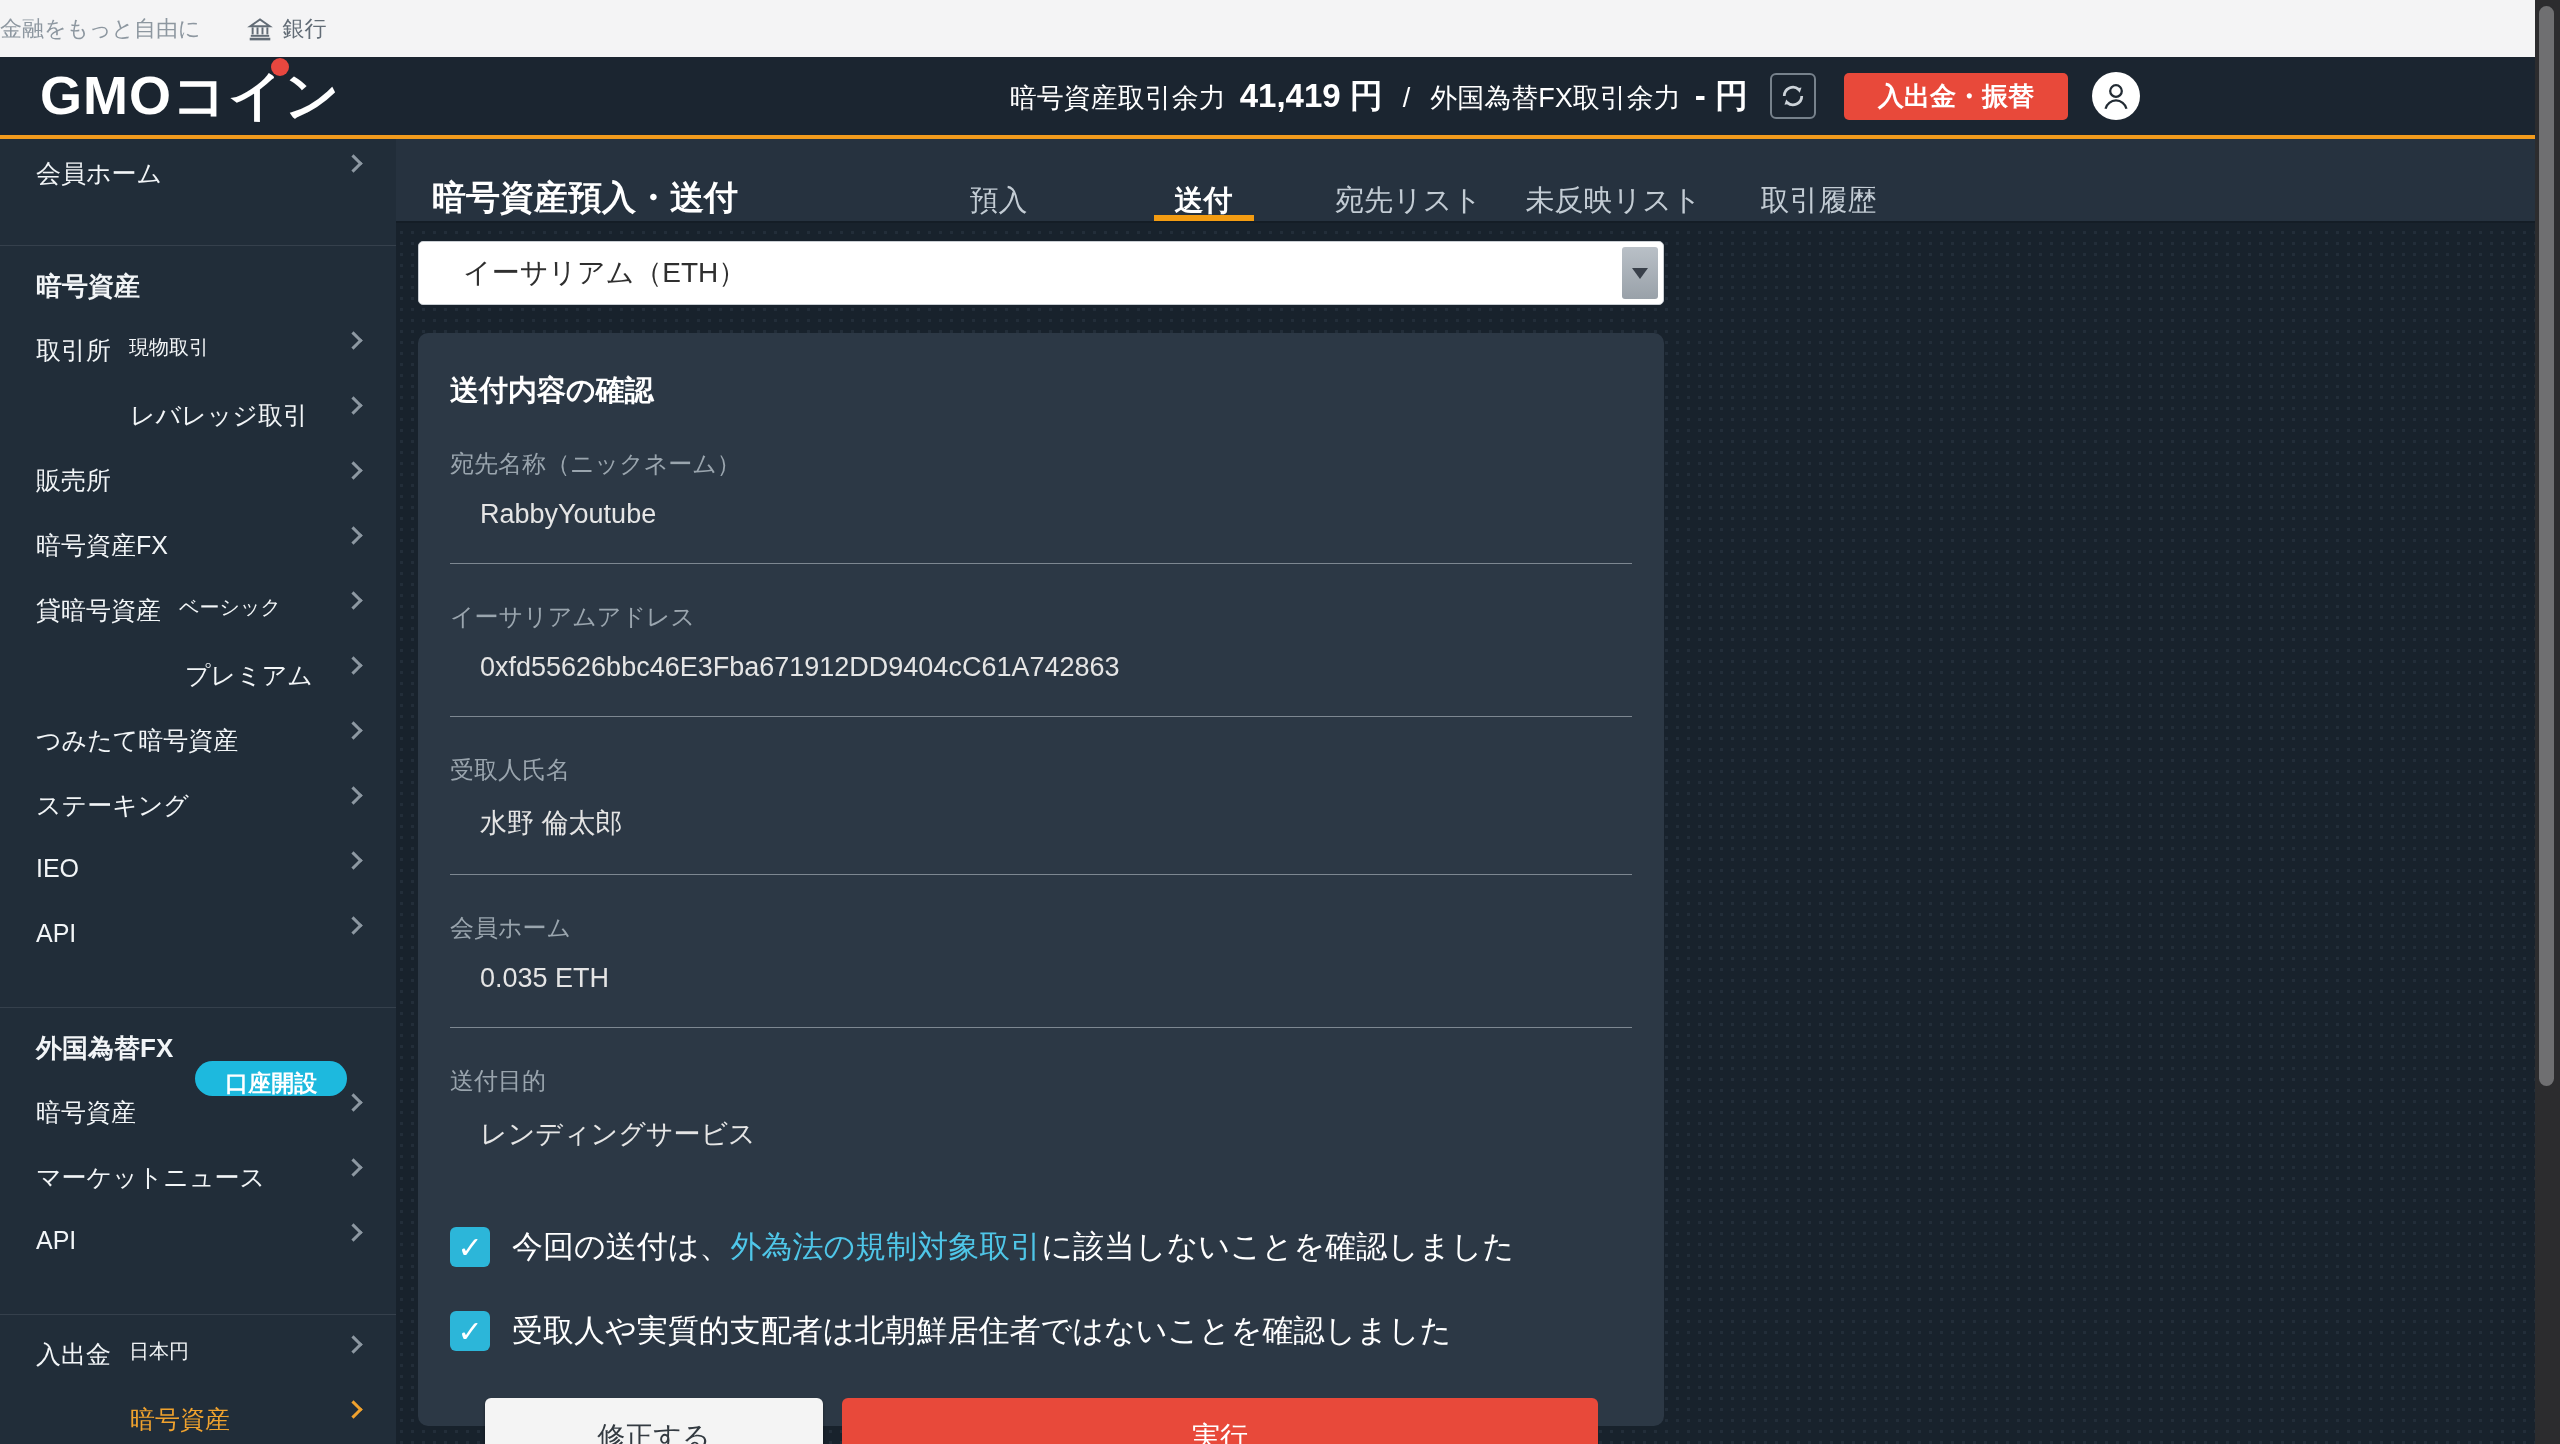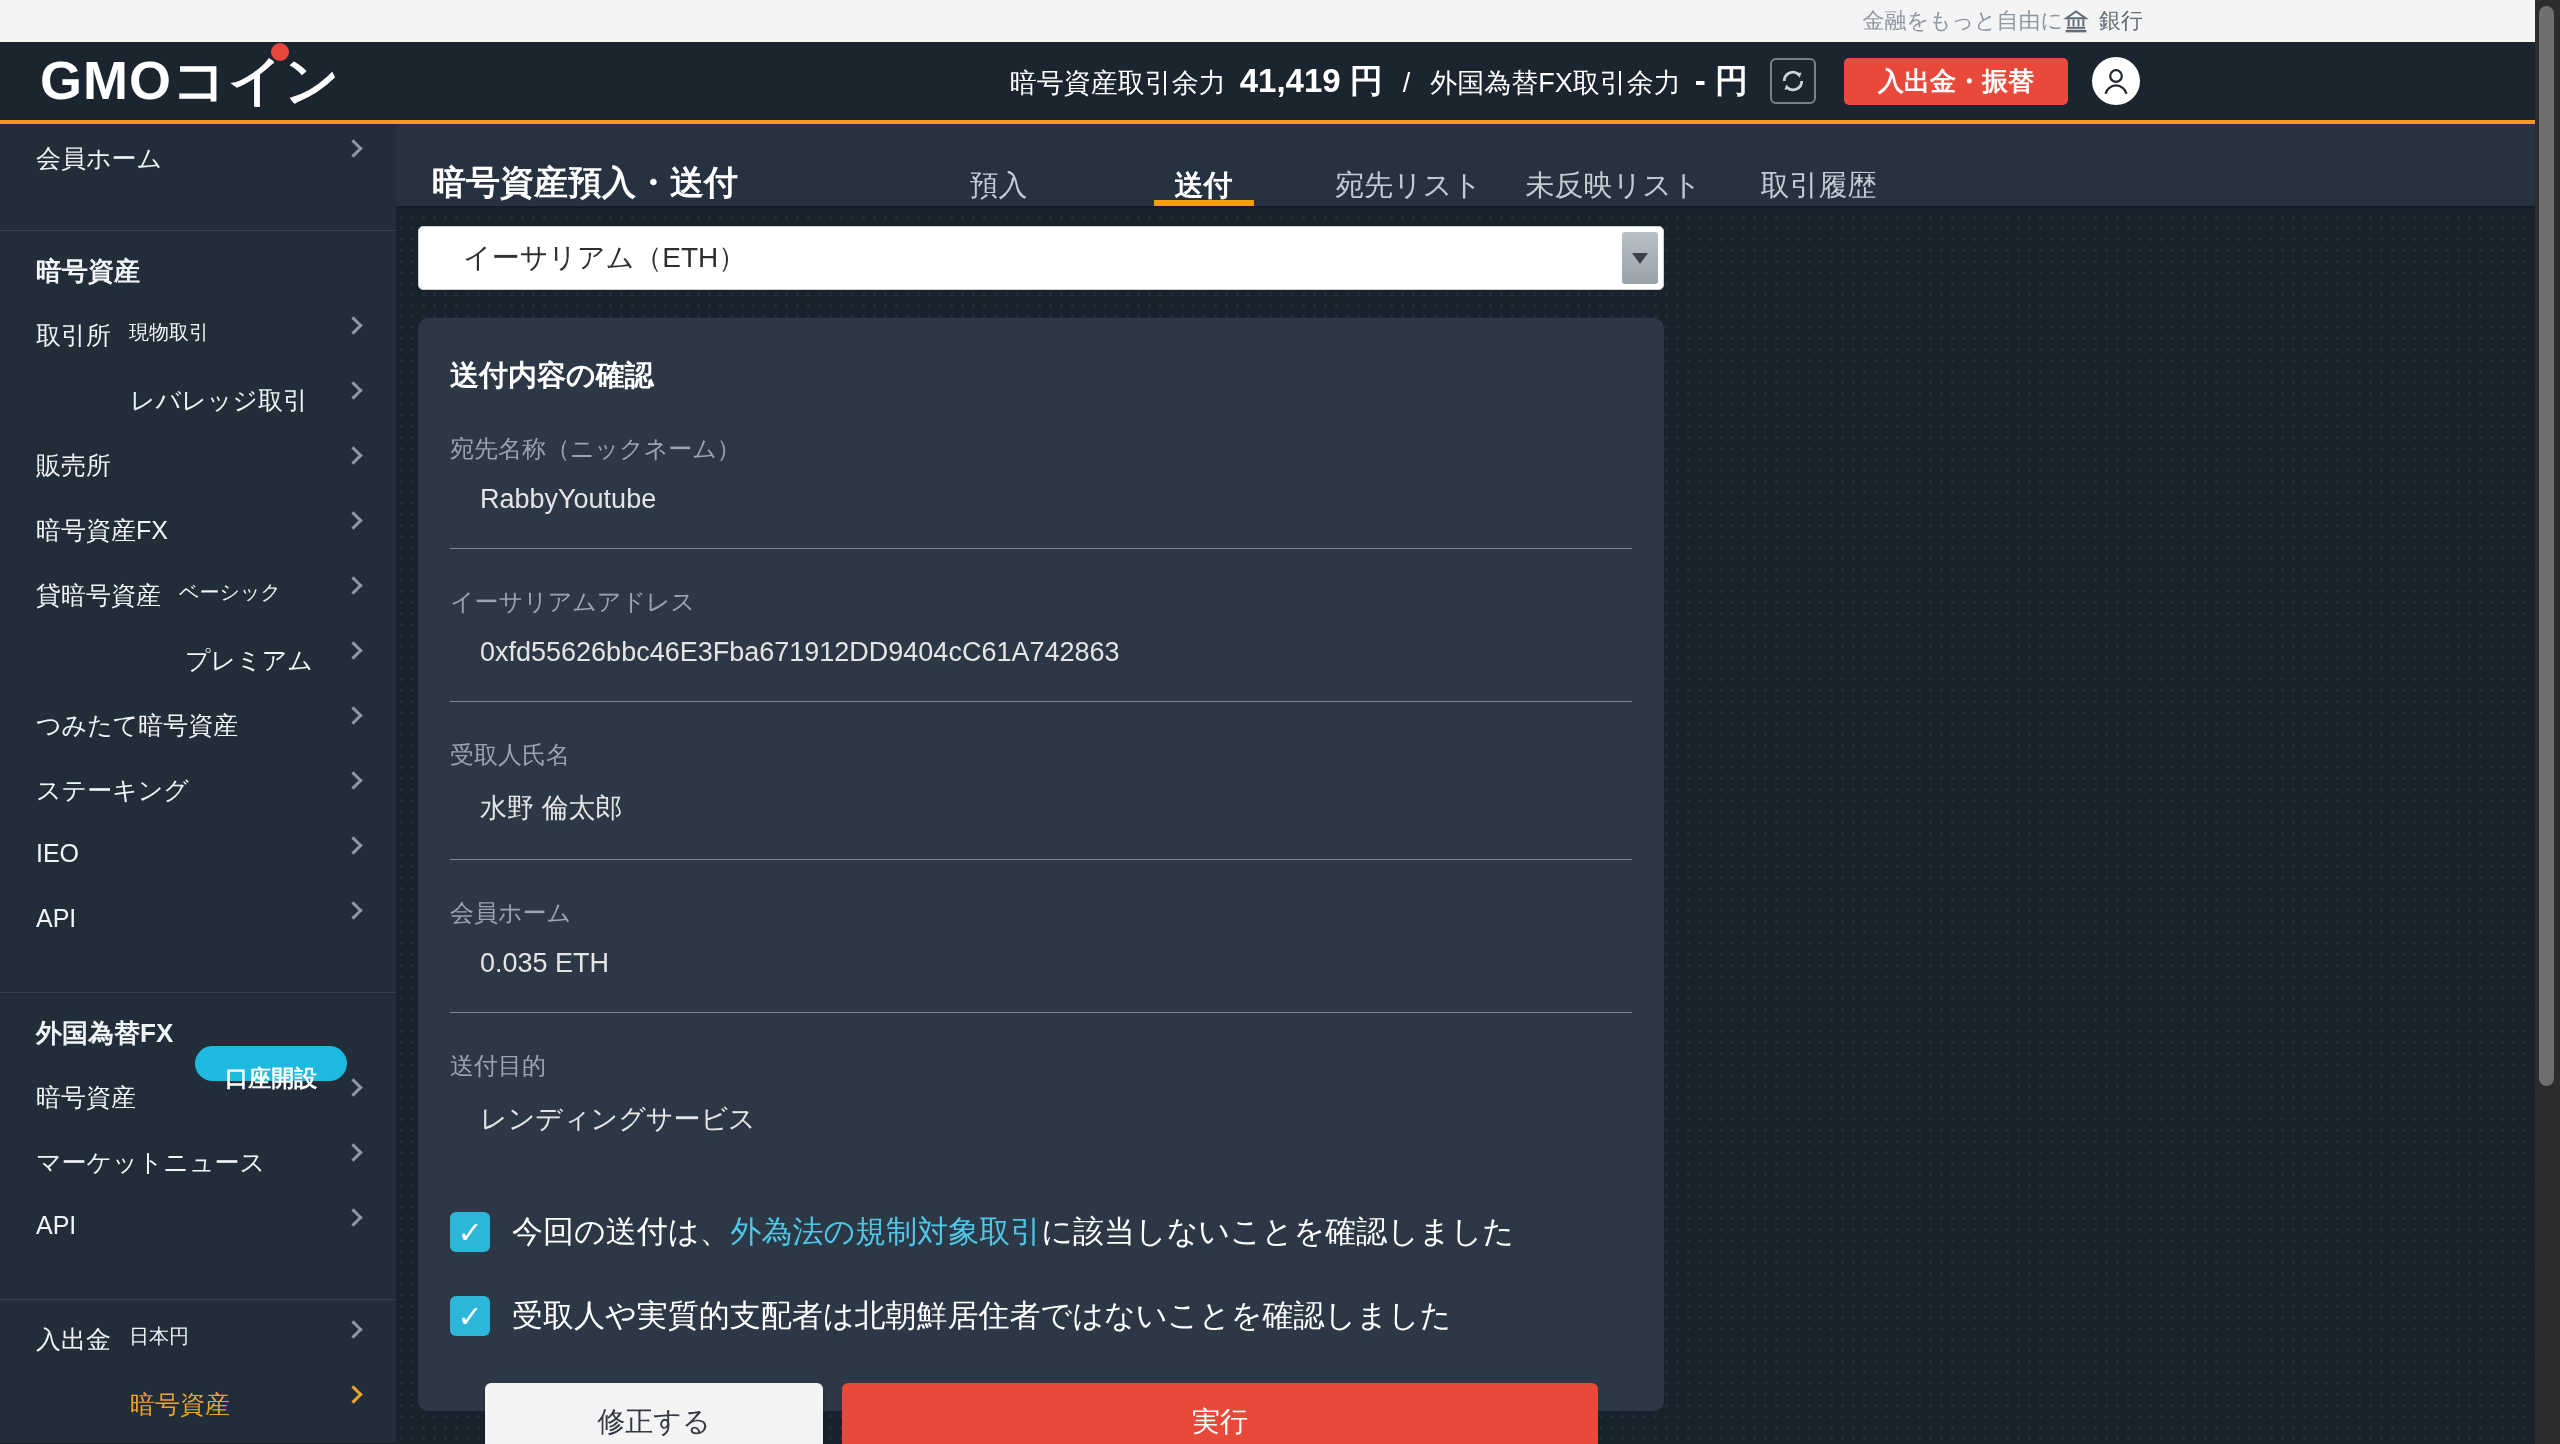--- a/index.html
+++ b/index.html
@@ -2,22 +2,22 @@
 <html><head>
 <meta charset="utf-8">
 <style>
   * { margin:0; padding:0; box-sizing:border-box; }
   html,body { width:2560px; height:1444px; overflow:hidden; background:#18222c;
               font-family:"Liberation Sans","DejaVu Sans",sans-serif; }
 
   .page { position:relative; width:2560px; height:1444px; }
 
   
-  .topbar { width:2535px; height:42px; background:#f4f4f5; display:flex;
-            align-items:center; justify-content:flex-end; padding-right:392px; }
+  .topbar { width:2535px; height:57px; background:#f4f4f5; display:flex;
+            align-items:center; padding-right:392px; gap:46px; }
   .topbar .slogan { color:#8d97a0; font-size:22px; }
   .bank-group { display:flex; align-items:center; gap:10px; color:#626c76; font-size:22px; cursor:pointer; }
 
   
   .header { width:2535px; height:82px; background:#1b2530; border-bottom:4px solid #f29b1d;
             display:flex; align-items:center; padding:0 395px 0 40px; }
   .logo { position:relative; color:#ffffff; font-size:54px; font-weight:bold; letter-spacing:1px; white-space:nowrap; }
   .logo-dot { position:absolute; right:52px; top:-2px; width:18px; height:18px; border-radius:50%; background:#e8473f; }
   .spacer { flex:1; }
   .power { display:flex; align-items:baseline; gap:14px; color:#ffffff; white-space:nowrap; }
@@ -41,21 +41,21 @@
   .sb-item .sub { font-size:20px; margin-left:18px; }
   .sb-header { font-weight:bold; font-size:26px; cursor:default; }
   .sb-item.ind1 { padding-left:130px; }
   .sb-item.ind2 { padding-left:185px; }
   .chev { width:13px; height:13px; border-top:3px solid #8d98a2; border-right:3px solid #8d98a2;
           transform:rotate(45deg); margin-left:auto; flex:none; }
   .sb-item.active, .sb-item.active .sub { color:#f0a22e; }
   .sb-item.active .chev { border-color:#f0a22e; }
   .sb-divider { height:1px; background:#35404c; margin:23px 0; }
   .open-badge { background:#1db9de; color:#fff; font-size:23px; font-weight:bold; border:none;
-                border-radius:999px; padding:17px 30px; margin-left:22px; cursor:pointer;margin-top:30px; }
+                border-radius:999px; padding:7px 30px; margin-left:22px; cursor:pointer;margin-top:30px; }
 
   
   .main { flex:1; background-color:#18222c;
           background-image:radial-gradient(rgba(96,118,136,0.14) 1.5px, transparent 1.6px);
           background-size:11px 11px; position:relative; }
   .tabrow { height:84px; background:#26323f; border-bottom:2px solid #141d26;
             display:flex; align-items:flex-end; }
   .page-title { width:500px; padding-left:36px; display:flex; align-items:center;
                 color:#ffffff; font-size:34px; font-weight:bold; white-space:nowrap; }
   .tab { width:205px; display:flex; align-items:center; justify-content:center;

